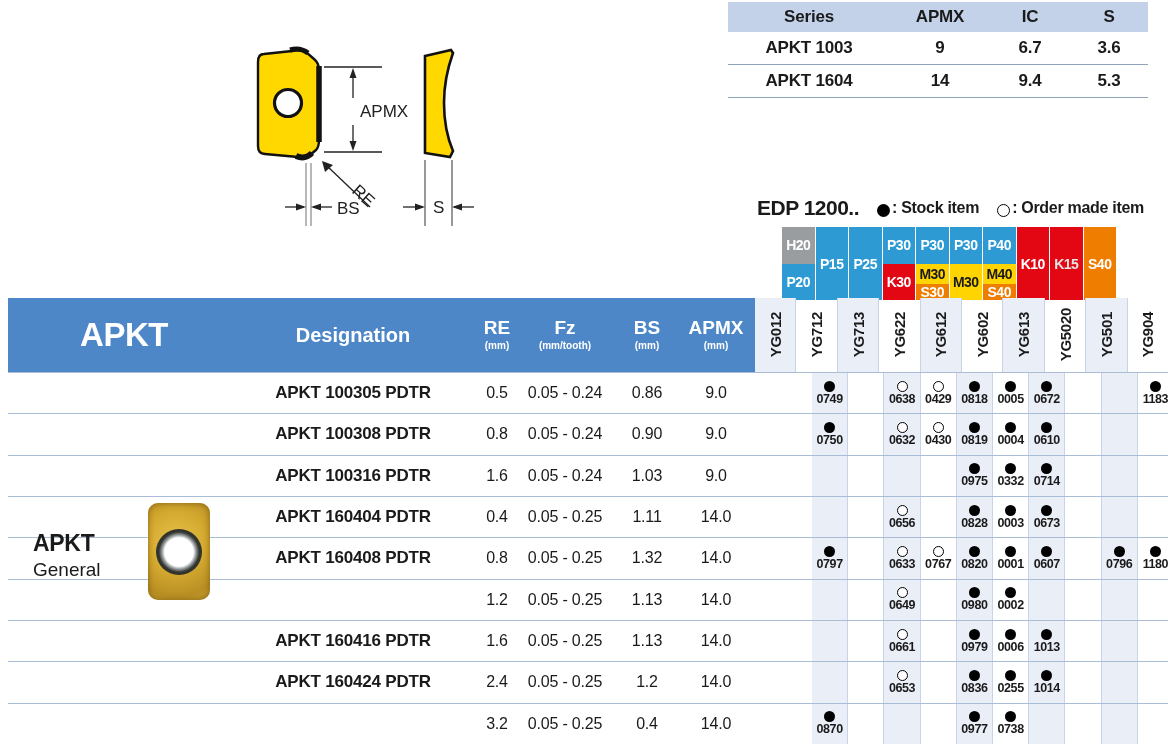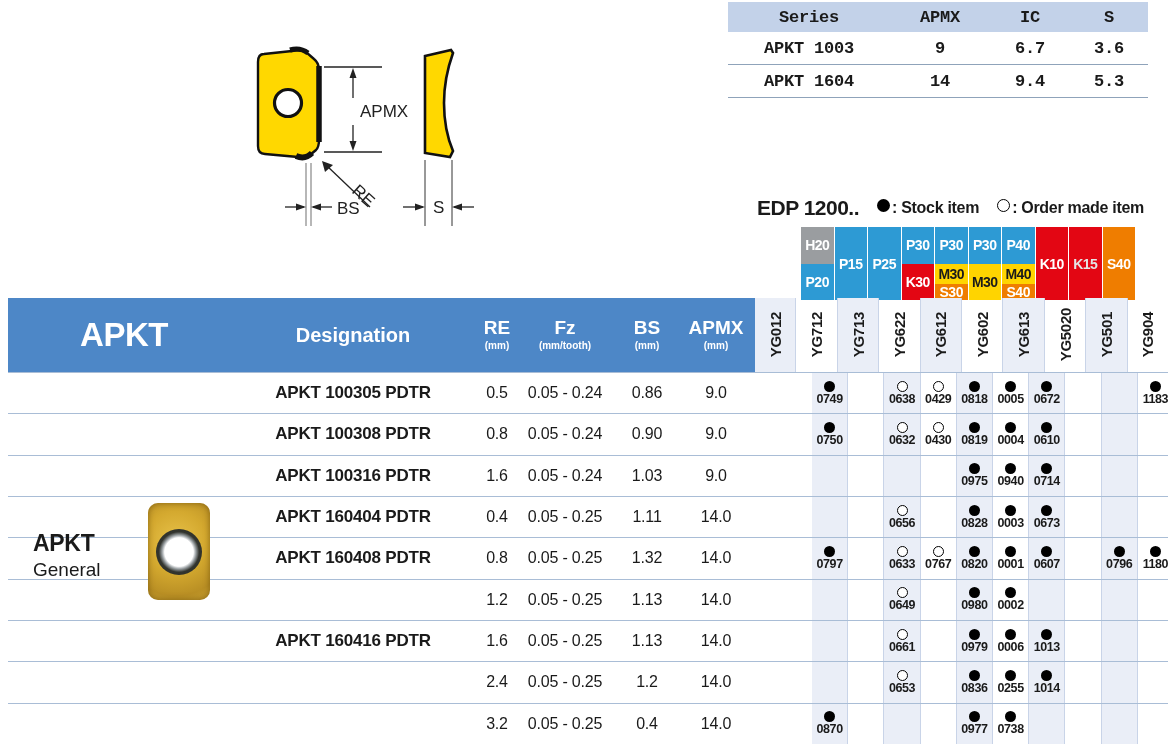--- a/index.html
+++ b/index.html
@@ -7,37 +7,37 @@
         font-family:"Liberation Sans",sans-serif;color:#1a1a1a;}
 
   
   .spec-table{position:absolute;left:728px;top:2px;width:420px;}
   .spec-row{display:flex;align-items:center;height:32px;border-bottom:1px solid #8fa3ba;}
   .spec-head{height:30px;background:#c3d2e9;border-bottom:none;font-weight:bold;}
   .spec-c0{width:162px;text-align:center;}
   .spec-c1{width:100px;text-align:center;}
   .spec-c2{width:80px;text-align:center;}
   .spec-c3{width:78px;text-align:center;}
-  .spec-row span{font-size:17px;letter-spacing:-0.2px;font-family:Liberation Mono, monospace;}
+  .spec-row span{font-size:17px;letter-spacing:-0.2px;}
   .spec-head span{font-size:17px;}
   .spec-row:not(.spec-head) span{font-weight:600;}
 
   
   .diagram{position:absolute;left:240px;top:30px;}
 
   
   .edp{position:absolute;left:757px;top:194px;width:411px;height:28px;display:flex;align-items:center;}
   .edp-code{font-size:21px;font-weight:bold;letter-spacing:-0.5px;}
-  .legend-item{display:flex;align-items:flex-start;margin-left:18px;font-size:16px;font-weight:600;letter-spacing:-0.3px;}
+  .legend-item{display:flex;align-items:flex-end;margin-left:18px;font-size:16px;font-weight:600;letter-spacing:-0.3px;}
   .dot{width:13px;height:13px;border-radius:50%;box-sizing:border-box;margin-right:2px;}
   .dot-stock{background:#000;}
   .dot-order{background:#fff;border:1.6px solid #000;}
 
   
-  .grade-band{position:absolute;left:774px;top:227px;width:334px;height:73px;display:flex;padding-left:27px;}
+  .grade-band{position:absolute;left:755px;top:227px;width:334px;height:73px;display:flex;padding-left:27px;}
   .grade-col{flex:1;display:flex;flex-direction:column;border-right:1.5px solid #fff;box-sizing:border-box;}
   .grade-col:last-child{border-right:none;}
   .band{display:flex;align-items:center;justify-content:center;font-weight:bold;font-size:14px;letter-spacing:-0.5px;}
 
   
   .main-header{position:absolute;left:8px;top:298px;width:747px;height:74px;background:#4d87c7;color:#fff;}
   .mh-title{position:absolute;left:0;width:232px;top:0;height:74px;display:flex;align-items:center;justify-content:center;
             font-size:33px;font-weight:bold;letter-spacing:-0.5px;}
   .mh-desig{position:absolute;left:235px;width:220px;top:0;height:74px;display:flex;align-items:center;justify-content:center;
             font-size:20px;font-weight:bold;}
@@ -352,21 +352,21 @@
           <div class="scell odd"></div>
           <div class="scell"></div>
           <div class="scell odd"></div>
           <div class="scell"></div>
           <div class="scell odd">
             <span class="dot dot-stock"></span>
             <span class="edp-num">0975</span>
           </div>
           <div class="scell">
             <span class="dot dot-stock"></span>
-            <span class="edp-num">0940</span>
+            <span class="edp-num">0332</span>
           </div>
           <div class="scell odd">
             <span class="dot dot-stock"></span>
             <span class="edp-num">0714</span>
           </div>
           <div class="scell"></div>
           <div class="scell odd"></div>
           <div class="scell"></div>
         </div>
       </div>
@@ -496,20 +496,21 @@
           <div class="scell odd">
             <span class="dot dot-stock"></span>
             <span class="edp-num">1013</span>
           </div>
           <div class="scell"></div>
           <div class="scell odd"></div>
           <div class="scell"></div>
         </div>
       </div>
       <div class="drow">
+        <div class="dcell desig">APKT 160424 PDTR</div>
         <div class="dcell re">2.4</div>
         <div class="dcell fz">0.05 - 0.25</div>
         <div class="dcell bs">1.2</div>
         <div class="dcell apmx">14.0</div>
         <div class="stockcells">
           <div class="scell odd"></div>
           <div class="scell"></div>
           <div class="scell odd">
             <span class="dot dot-order"></span>
             <span class="edp-num">0653</span>

